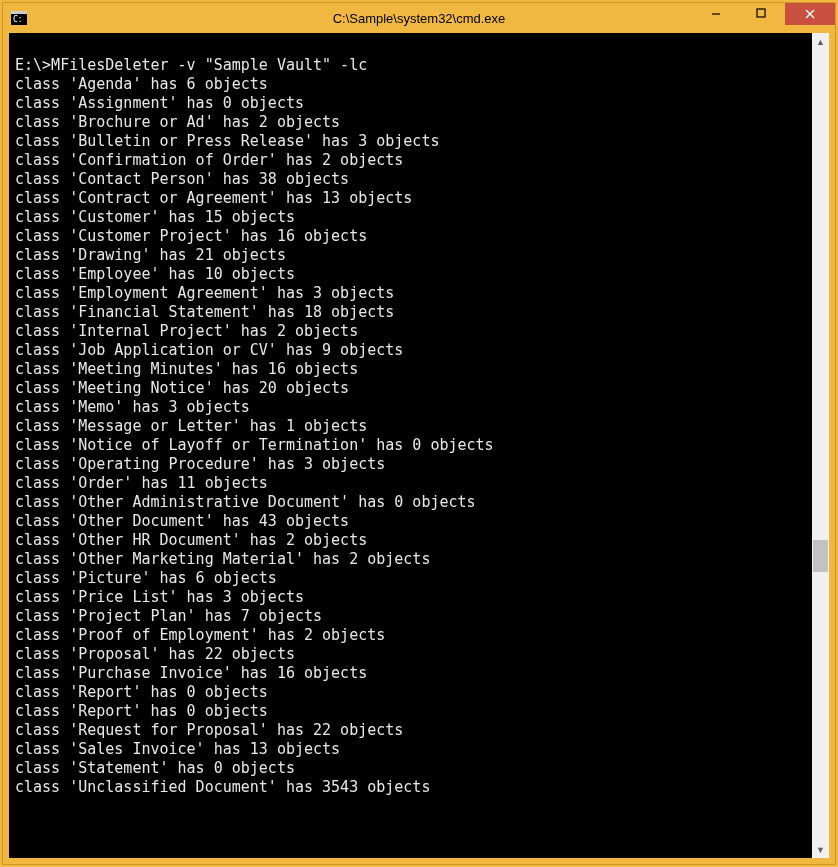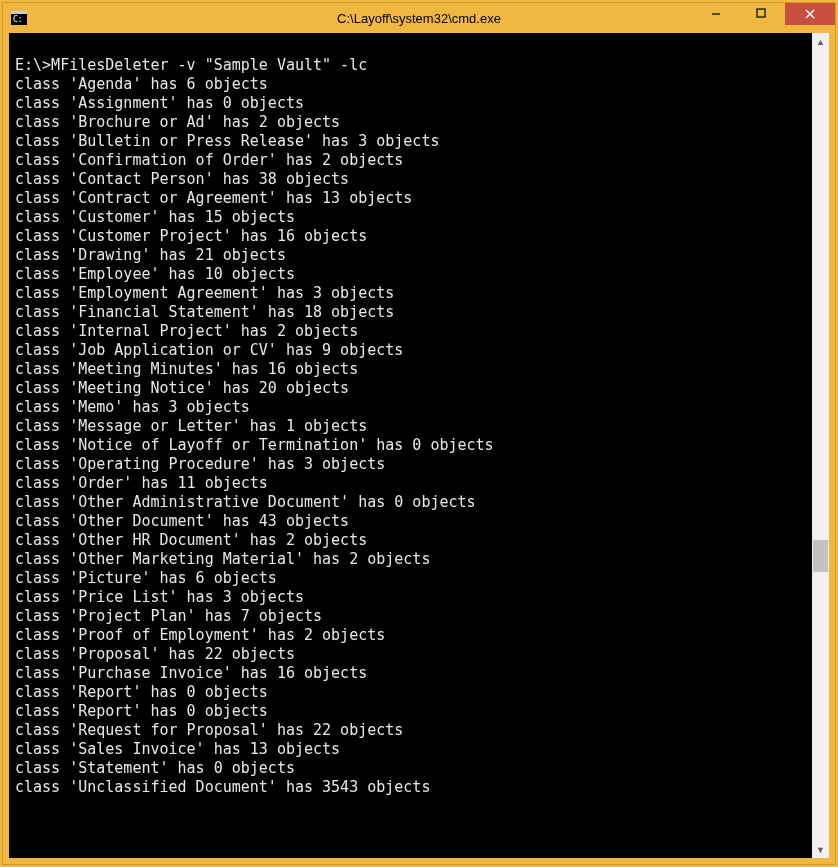--- a/index.html
+++ b/index.html
@@ -109,21 +109,21 @@
 
 <div class="window">
   <div class="titlebar">
     <span class="app-icon">
       <svg width="16" height="14" viewBox="0 0 16 14">
         <rect x="0" y="0" width="16" height="14" fill="#000"></rect>
         <rect x="0" y="0" width="16" height="3" fill="#ccc"></rect>
         <text x="2" y="11" font-size="8" fill="#fff" font-family="monospace">C:</text>
       </svg>
     </span>
-    <span class="title-text">C:\Layoff\system32\cmd.exe</span>
+    <span class="title-text">C:\Sample\system32\cmd.exe</span>
     <div class="win-controls">
       <div class="win-btn">
         <svg width="10" height="10">
             <line x1="1" y1="5" x2="9" y2="5" stroke="#000" stroke-width="1.2"></line>
           </svg>
       </div>
       <div class="win-btn">
         <svg width="12" height="12">
             <rect x="1" y="1" width="8" height="8" fill="none" stroke="#000" stroke-width="1.2"></rect>
           </svg>

